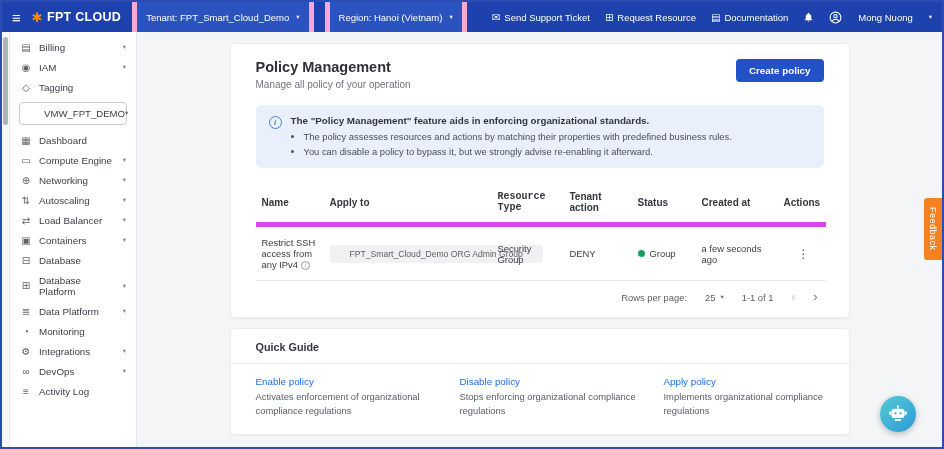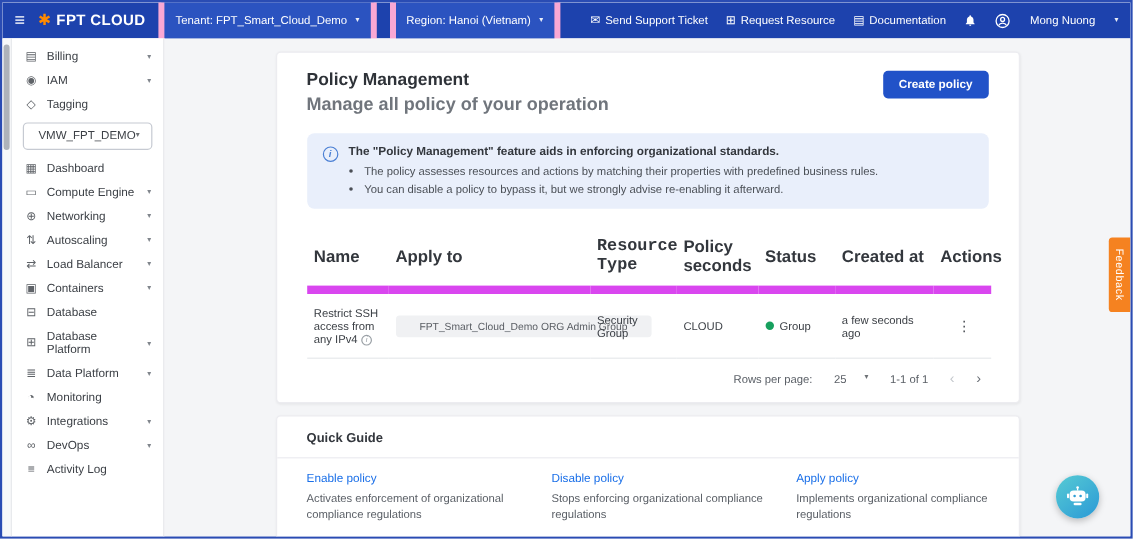--- a/index.html
+++ b/index.html
@@ -23,50 +23,50 @@
   
   .body-row { flex: 1; display: flex; min-height: 0; background: #f4f5f7; }
   .scrollstrip { width: 8px; background: #f7f8f9; border-right: 1px solid #e8eaed; position: relative; flex-shrink: 0; }
   .scroll-thumb { position: absolute; top: 5px; left: 1px; width: 5px; height: 88px; background: #aeb3ba; border-radius: 3px; cursor: pointer; }
 
   
   .sidebar { width: 127px; background: #fff; border-right: 1px solid #e5e7ea; padding: 5px 0 0; overflow: hidden; flex-shrink: 0; }
   .side-item { display: flex; align-items: center; gap: 7px; padding: 4.5px 10px; font-size: 9.8px; color: #3c4046; cursor: pointer; }
   .side-icon { width: 12px; font-size: 10px; color: #5f6368; text-align: center; flex-shrink: 0; }
   .side-chevron { margin-left: auto; font-size: 6.5px; color: #80858c; }
-  .side-select { margin: 5px 9px; border: 1px solid #c6cad2; border-radius: 4px; padding: 5px 12px; font-size: 9.6px; color: #3c4046; display: flex; align-items: center; justify-content: space-between; cursor: pointer; background: #fff; text-align: right; }
+  .side-select { margin: 5px 9px; border: 1px solid #c6cad2; border-radius: 4px; padding: 5px 24px; font-size: 9.6px; color: #3c4046; display: flex; align-items: center; justify-content: space-between; cursor: pointer; background: #fff; text-align: right; }
   .side-select .caret { color: #5f6368; }
 
   
   .main { flex: 1; overflow: hidden; display: flex; flex-direction: column; align-items: center; padding-top: 11px; }
   .card { background: #fff; width: 620px; border-radius: 4px; border: 1px solid #ececf0; box-shadow: 0 1px 2px rgba(0,0,0,.05); }
   .policy-card { padding: 15px 25px 10px; }
   .card-head { display: flex; justify-content: space-between; align-items: flex-start; }
   .page-title { font-size: 14.5px; font-weight: bold; color: #2e3238; }
-  .page-sub { font-size: 15px; color: #70757c; margin-top: 4px; font-weight: bold; }
+  .page-sub { font-size: 10px; color: #70757c; margin-top: 4px; }
   .btn-primary { background: #2152c8; color: #fff; font-size: 9.8px; font-weight: bold; padding: 6px 13px; border-radius: 4px; border: none; cursor: pointer; font-family: inherit; }
 
   .alert { margin-top: 15px; background: #e9effb; border-radius: 6px; padding: 10px 13px; display: flex; gap: 9px; }
   .alert-icon { width: 13px; height: 13px; border-radius: 50%; border: 1px solid #4a7fd4; color: #4a7fd4; font-size: 8px; font-style: italic; font-weight: bold; display: flex; align-items: center; justify-content: center; flex-shrink: 0; margin-top: 1px; }
   .alert-title { font-size: 9.8px; font-weight: bold; color: #33373d; }
   .alert ul { margin: 4px 0 0 13px; }
   .alert li { font-size: 9.4px; color: #4a4f56; margin-top: 2px; line-height: 1.4; }
 
   table.policy { width: 100%; border-collapse: collapse; margin-top: 14px; table-layout: fixed; }
-  .policy th { text-align: left; font-size: 14px; font-weight: bold; color: #33373d; padding: 9px 6px; border-bottom: 7px solid #d946ef; margin-left: 16px; }
+  .policy th { text-align: left; font-size: 10px; font-weight: bold; color: #33373d; padding: 9px 6px; border-bottom: 5px solid #d946ef; margin-left: 16px; }
   .policy td { font-size: 9.4px; color: #3c4046; padding: 10px 6px; border-bottom: 1px solid #e7e9ec; vertical-align: middle; }
   .col-name { width: 68px; } .col-apply { width: 168px; } .col-res { width: 72px; font-family: Liberation Mono, monospace; } .col-act { width: 68px; } .col-status { width: 64px; } .col-created { width: 82px; } .col-actions { width: 48px; text-align: right !important; }
   .chip { display: inline-block; background: #f0f1f3; border-radius: 3px; padding: 4px 20px; font-size: 8.6px; color: #5a5e64; white-space: nowrap; }
   .status { display: flex; align-items: center; gap: 5px; }
   .status-dot { width: 7px; height: 7px; border-radius: 50%; background: #17a05e; flex-shrink: 0; }
   .kebab { font-size: 12px; color: #4a4e54; cursor: pointer; padding-right: 10px; }
   .mini-info { display: inline-flex; width: 9px; height: 9px; border-radius: 50%; border: 1px solid #9aa0a6; color: #9aa0a6; font-size: 6.5px; align-items: center; justify-content: center; margin-left: 3px; vertical-align: middle; font-style: italic; }
 
   .pagination { display: flex; justify-content: flex-end; align-items: center; gap: 18px; padding: 10px 6px 4px; font-size: 9.4px; color: #5b6067; }
-  .rpp { display: flex; align-items: center; gap: 15px; cursor: pointer; }
+  .rpp { display: flex; align-items: center; gap: 5px; cursor: pointer; }
   .rpp .caret { color: #5f6368; }
   .page-arrow { font-size: 12px; cursor: pointer; line-height: 1; }
   .page-arrow.prev { color: #c3c7cc; }
   .page-arrow.next { color: #6a6f76; }
 
   .quick-card { margin-top: 10px; padding: 12px 0 16px; }
   .qg-title { font-size: 10.8px; font-weight: bold; color: #33373d; padding: 0 25px 10px; border-bottom: 1px solid #ececf0; }
   .qg-items { display: flex; gap: 16px; margin-top: 12px; padding: 0 25px; }
   .qg-item { width: 188px; }
   .qg-item:last-child { flex: 1; }
@@ -235,36 +235,36 @@
             </ul>
           </div>
         </div>
 
         <table class="policy">
           <thead>
             <tr>
               <th class="col-name">Name</th>
               <th class="col-apply">Apply to</th>
               <th class="col-res">Resource Type</th>
-              <th class="col-act">Policy seconds</th>
+              <th class="col-act">Tenant action</th>
               <th class="col-status">Status</th>
               <th class="col-created">Created at</th>
               <th class="col-actions">Actions</th>
             </tr>
           </thead>
           <tbody>
             <tr>
               <td>
                 <span>Restrict SSH access from any IPv4</span><span class="mini-info">i</span>
               </td>
               <td>
                 <span class="chip">FPT_Smart_Cloud_Demo ORG Admin Group</span>
               </td>
               <td>Security Group</td>
-              <td>CLOUD</td>
+              <td>DENY</td>
               <td>
                 <span class="status">
                   <span class="status-dot"></span>
                   <span>Group</span>
                 </span>
               </td>
               <td>a few seconds ago</td>
               <td class="col-actions">
                 <span class="kebab">⋮</span>
               </td>

